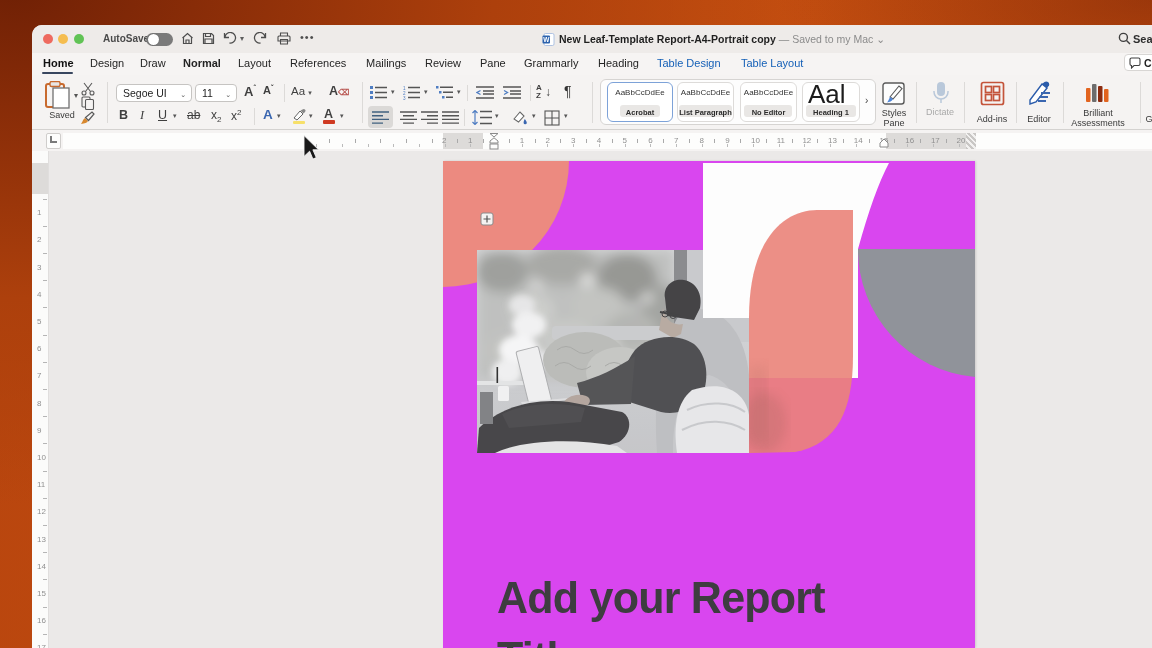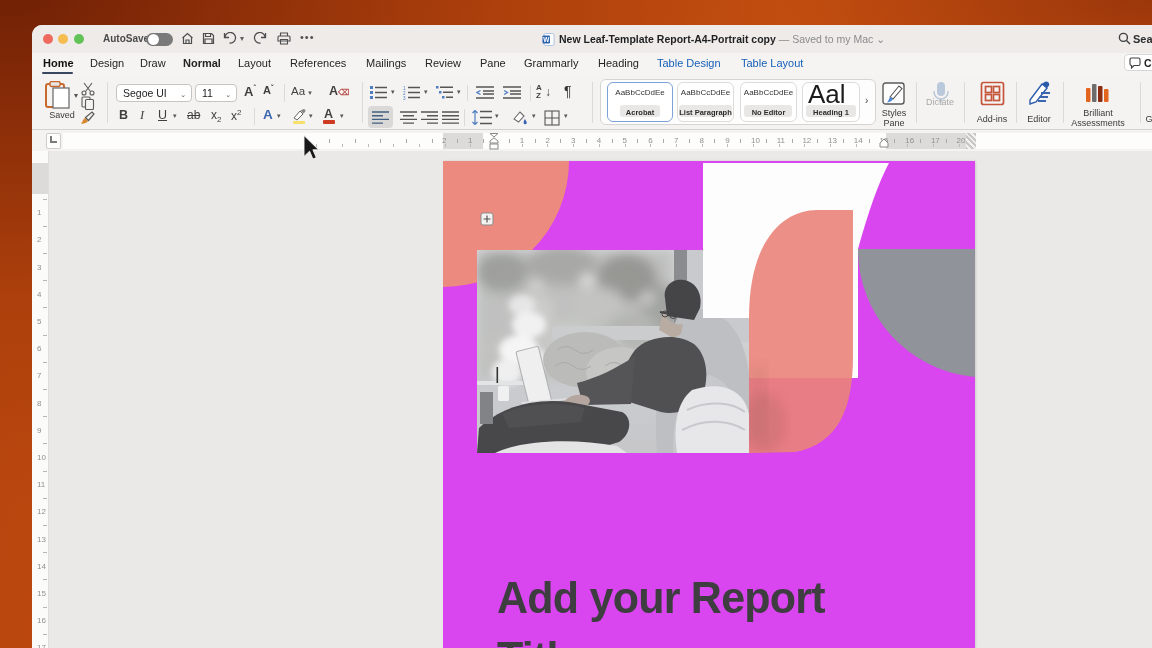--- a/index.html
+++ b/index.html
@@ -288,21 +288,21 @@
         <path d="M8 15 L11 17 C10 19.5 7.5 20 5 20.5 C6.5 18.8 7 16.8 8 15 Z" fill="#4f86d8"></path>
       </svg>
       <div class="lbl" style="left:838px;top:33px;width:48px;line-height:10px;">Styles<br>Pane</div>
       <div class="vsep" style="left:884px;"></div>
 
       <svg class="abs" style="left:899px;top:6px;" width="20" height="25" viewBox="0 0 20 25">
         <rect x="6" y="1" width="8" height="14" rx="4" fill="#b9c8da"></rect>
         <path d="M3 10 V11 A7 7 0 0 0 17 11 V10" fill="none" stroke="#b9c8da" stroke-width="1.5"></path>
         <line x1="10" y1="18" x2="10" y2="22" stroke="#b9c8da" stroke-width="1.5"></line>
       </svg>
-      <div class="lbl" style="left:884px;top:22px;width:48px;color:#a9a9a9;">Dictate</div>
+      <div class="lbl" style="left:884px;top:32px;width:48px;color:#a9a9a9;">Dictate</div>
       <div class="vsep" style="left:932px;"></div>
 
       <svg class="abs" style="left:948px;top:6px;" width="25" height="25" viewBox="0 0 25 25" fill="none" stroke="#c4543a" stroke-width="1.7">
         <rect x="1.5" y="1.5" width="22" height="22" rx="2"></rect>
         <rect x="5.5" y="5.5" width="6" height="6"></rect>
         <rect x="13.5" y="5.5" width="6" height="6"></rect>
         <rect x="5.5" y="13.5" width="6" height="6"></rect>
         <rect x="13.5" y="13.5" width="6" height="6"></rect>
       </svg>
       <div class="lbl" style="left:936px;top:39px;width:48px;">Add-ins</div>

